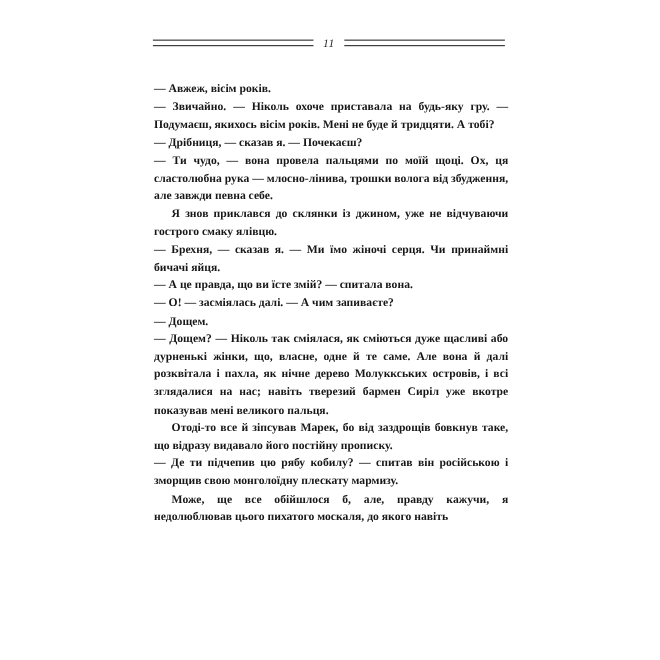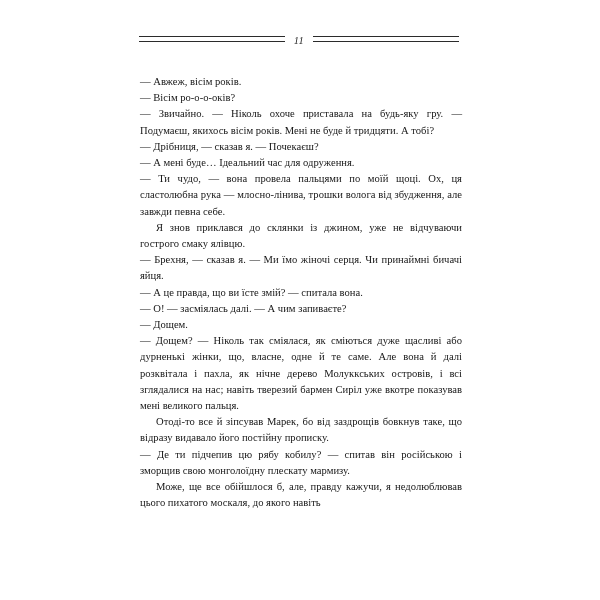--- a/index.html
+++ b/index.html
@@ -49,20 +49,21 @@
     position: absolute;
     top: 74px;
     left: 140px;
     width: 322px;
     font-size: 10.6px;
     line-height: 16.2px;
     text-align: justify;
     text-justify: inter-word;
     color: #171717;
     hyphens: manual;
+    font-weight: bold;
   }
   .body-text p {
     margin: 0;
     text-indent: 16px;
   }
   .body-text p.noindent {
     text-indent: 0;
   }
 </style>
 </head>
@@ -71,24 +72,22 @@
 <div class="page">
 
   <div class="page-header">
     <span class="rule"></span>
     <span class="folio">11</span>
     <span class="rule"></span>
   </div>
 
   <div class="body-text">
     <p class="noindent">— Авжеж, вісім років.</p>
-    <p class="noindent">— Вісім ро-о-о-оків?</p>
     <p class="noindent">— Звичайно. — Ніколь охоче приставала на будь-яку гру. — Подумаєш, якихось вісім років. Мені не буде й тридцяти. А тобі?</p>
     <p class="noindent">— Дрібниця, — сказав я. — Почекаєш?</p>
-    <p class="noindent">— А мені буде… Ідеальний час для одруження.</p>
     <p class="noindent">— Ти чудо, — вона провела пальцями по моїй щоці. Ох, ця сластолюбна рука — млосно-лінива, трошки волога від збудження, але завжди певна себе.</p>
     <p>Я знов приклався до склянки із джином, уже не відчуваючи гострого смаку ялівцю.</p>
     <p class="noindent">— Брехня, — сказав я. — Ми їмо жіночі серця. Чи принаймні бичачі яйця.</p>
     <p class="noindent">— А це правда, що ви їсте змій? — спитала вона.</p>
     <p class="noindent">— О! — засміялась далі. — А чим запиваєте?</p>
     <p class="noindent">— Дощем.</p>
     <p class="noindent">— Дощем? — Ніколь так сміялася, як сміються дуже щасливі або дурненькі жінки, що, власне, одне й те саме. Але вона й далі розквітала і пахла, як нічне дерево Молуккських островів, і всі зглядалися на нас; навіть тверезий бармен Сиріл уже вкотре показував мені великого пальця.</p>
     <p>Отоді-то все й зіпсував Марек, бо від заздрощів бовкнув таке, що відразу видавало його постійну прописку.</p>
     <p class="noindent">— Де ти підчепив цю рябу кобилу? — спитав він російською і зморщив свою монголоїдну плескату мармизу.</p>
     <p>Може, ще все обійшлося б, але, правду кажучи, я недолюблював цього пихатого москаля, до якого навіть</p>

